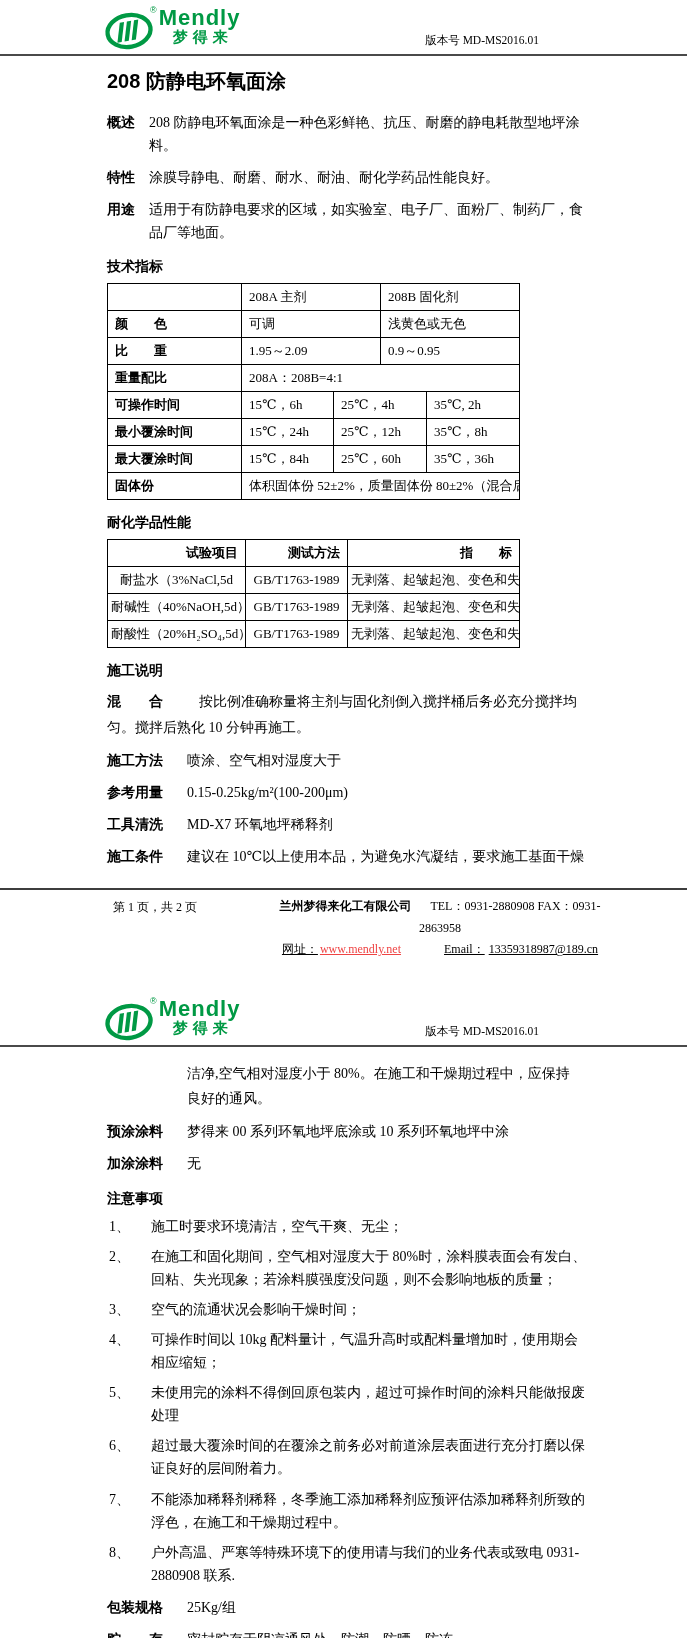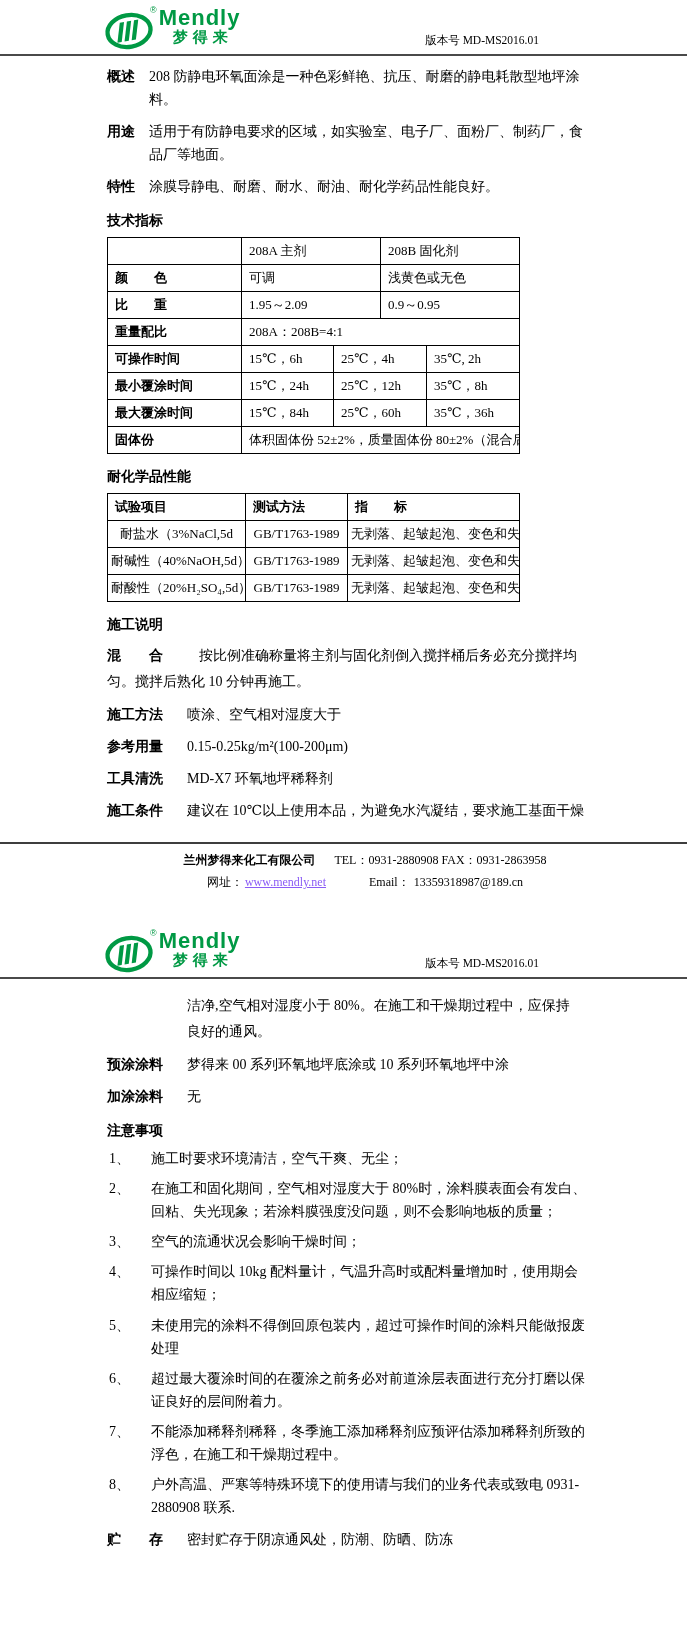--- a/index.html
+++ b/index.html
@@ -39,43 +39,43 @@
   .clbl{ flex:none; width:80px; font-weight:bold;
          font-family:"Liberation Sans","DejaVu Sans",sans-serif; }
   .ctxt{ flex:1; }
 
   
   table{ border-collapse:collapse; table-layout:fixed; width:412px; margin:2px 0 6px 0; }
   td,th{ border:1px solid #000; padding:4px 7px; font-size:13px; height:27px;
          vertical-align:middle; overflow:hidden; white-space:nowrap; }
   .tlbl{ font-weight:bold; font-family:"Liberation Sans","DejaVu Sans",sans-serif; }
   .tcenter{ text-align:left; }
-  .chh{ font-weight:bold; text-align:left;
+  .chh{ font-weight:bold; text-align:right;
         font-family:Liberation Serif, serif; }
   [data-name="chem-cell"]{ text-align:center; padding:4px 3px; }
 
   
   .mixp{ margin:9px 0; line-height:1.8; }
   .mlbl{ font-weight:bold; margin-right:36px;
          font-family:"Liberation Sans","DejaVu Sans",sans-serif; }
   .contp{ margin:14px 8px 9px 80px; line-height:1.8; }
   .note{ display:flex; margin:7px 0; line-height:1.65; }
   .nnum{ flex:none; width:44px; padding-left:2px; }
   .ntxt{ flex:1; }
 
   
   .pfooter{ border-top:2px solid #3d3d3d; margin-top:20px;
             padding:6px 70px 16px 113px; display:flex; font-size:12px; }
   .find{ flex:none; width:150px; padding-top:3px; }
   .finfo{ flex:1; text-align:center; line-height:1.8; }
   .fcompany{ font-weight:bold; margin-right:16px; }
   .ftel{ }
-  .frow2 span{ margin:0 2px; }
+  .frow2 span{ margin:0 2px;text-decoration:underline; }
   .fgap{ margin-left:40px !important;text-align:right; }
-  .weblink{ color:#8b5cf6; }
+  .weblink{ color:#ef4444; }
 
   .page2-top-space{ height:14px; }
 </style>
 </head>
 <body>
 
 <div class="page" data-name="page-1">
 
   <div class="pheader" data-name="page-header">
     <div class="logo" data-name="mendly-logo">
@@ -90,33 +90,34 @@
       <span class="reg" data-name="registered-mark">®</span>
       <div class="ltext" data-name="brand-text">
         <div class="len" data-name="brand-name-en">Mendly</div>
         <div class="lcn" data-name="brand-name-cn">梦得来</div>
       </div>
     </div>
     <div class="version" data-name="version-label">版本号 MD-MS2016.01</div>
   </div>
 
   <div class="content" data-name="page-1-content">
+    <h1 class="doc-title" data-name="page-title">208 防静电环氧面涂</h1>
 
     <div data-name="overview-section">
         <div class="lrow" data-name="label-row">
           <span class="olbl" data-name="overview-label">概述</span>
           <span class="otxt" data-name="overview-text">208 防静电环氧面涂是一种色彩鲜艳、抗压、耐磨的静电耗散型地坪涂料。</span>
         </div>
         <div class="lrow" data-name="label-row">
+          <span class="olbl" data-name="overview-label">特性</span>
+          <span class="otxt" data-name="overview-text">涂膜导静电、耐磨、耐水、耐油、耐化学药品性能良好。</span>
+        </div>
+        <div class="lrow" data-name="label-row">
           <span class="olbl" data-name="overview-label">用途</span>
           <span class="otxt" data-name="overview-text">适用于有防静电要求的区域，如实验室、电子厂、面粉厂、制药厂，食品厂等地面。</span>
-        </div>
-        <div class="lrow" data-name="label-row">
-          <span class="olbl" data-name="overview-label">特性</span>
-          <span class="otxt" data-name="overview-text">涂膜导静电、耐磨、耐水、耐油、耐化学药品性能良好。</span>
         </div>
       </div>
 
     <h3 class="shead" data-name="tech-heading">技术指标</h3>
     <table data-name="tech-table">
       <colgroup>
         <col style="width:134px">
           <col style="width:46px">
           <col style="width:46px">
           <col style="width:47px">
@@ -218,20 +219,21 @@
           <span class="ctxt" data-name="construction-text">MD-X7 环氧地坪稀释剂</span>
         </div>
         <div class="lrow" data-name="label-row">
           <span class="clbl" data-name="construction-label">施工条件</span>
           <span class="ctxt" data-name="construction-text">建议在 10℃以上使用本品，为避免水汽凝结，要求施工基面干燥</span>
         </div>
       </div>
   </div>
 
   <div class="pfooter" data-name="page-1-footer">
+    <div class="find" data-name="page-indicator">第 1 页，共 2 页</div>
     <div class="finfo" data-name="footer-info">
       <div class="frow" data-name="footer-contact-row">
         <span class="fcompany" data-name="company-name">兰州梦得来化工有限公司</span>
         <span class="ftel" data-name="tel-value">TEL：0931-2880908</span>
         <span data-name="fax-value">FAX：0931-2863958</span>
       </div>
       <div class="frow2" data-name="footer-web-row">
         <span data-name="web-label">网址：</span><a class="weblink" href="#" data-name="website-link">www.mendly.net</a>
         <span class="fgap" data-name="email-label">Email：</span><span data-name="email-value">13359318987@189.cn</span>
       </div>
@@ -306,19 +308,23 @@
           <span class="ntxt" data-name="note-text">不能添加稀释剂稀释，冬季施工添加稀释剂应预评估添加稀释剂所致的浮色，在施工和干燥期过程中。</span>
         </div>
         <div class="note" data-name="note-item">
           <span class="nnum" data-name="note-number">8、</span>
           <span class="ntxt" data-name="note-text">户外高温、严寒等特殊环境下的使用请与我们的业务代表或致电 0931-2880908 联系.</span>
         </div>
       </div>
 
     <div data-name="spec-rows">
         <div class="lrow" data-name="label-row">
+          <span class="clbl" data-name="spec-label">包装规格</span>
+          <span class="ctxt" data-name="spec-text">25Kg/组</span>
+        </div>
+        <div class="lrow" data-name="label-row">
           <span class="clbl" data-name="spec-label">贮　　存</span>
           <span class="ctxt" data-name="spec-text">密封贮存于阴凉通风处，防潮、防晒、防冻</span>
         </div>
       </div>
   </div>
 
 </div>
 
 </body></html>

